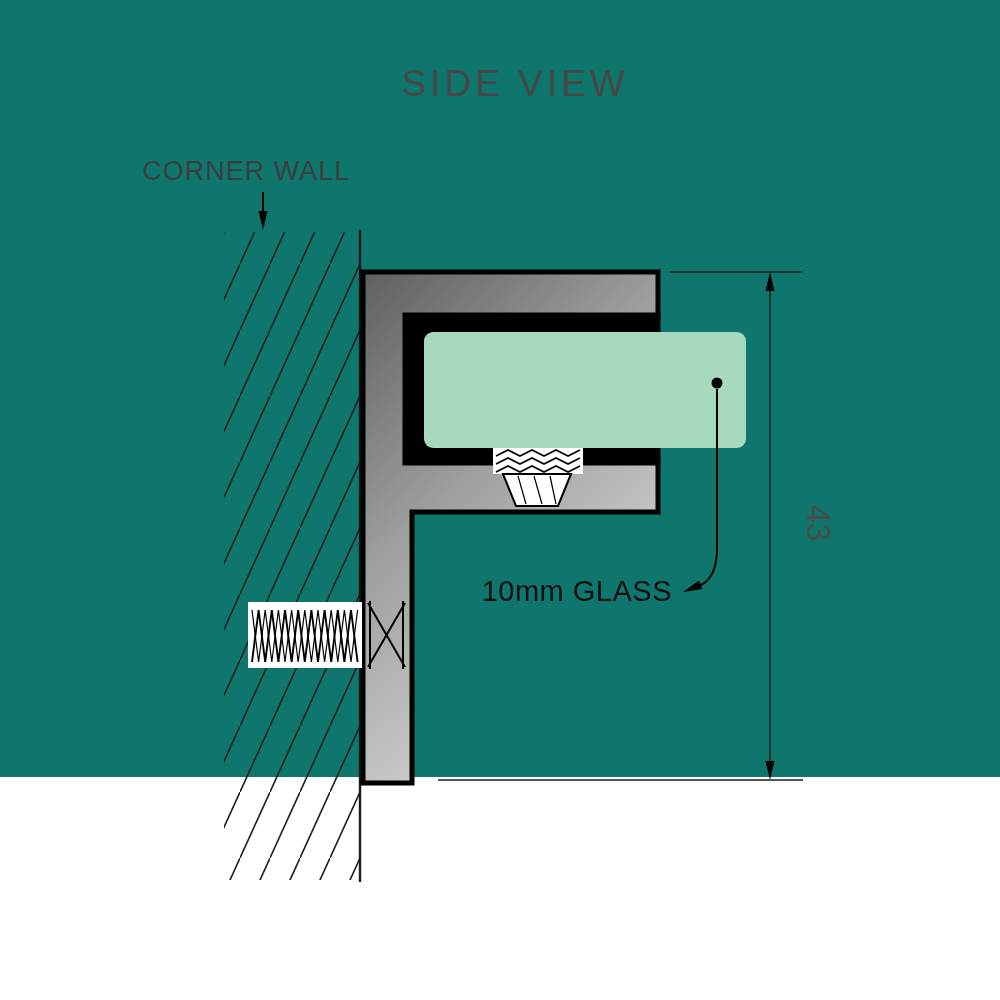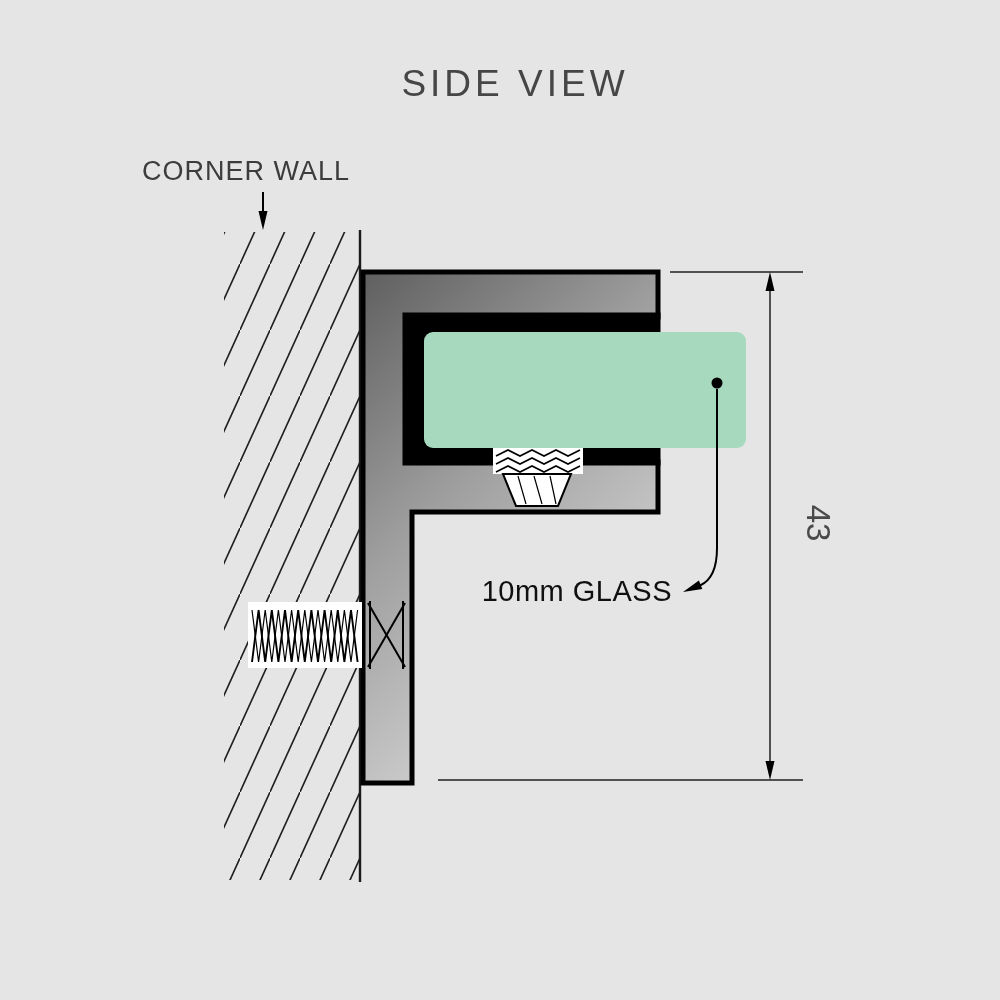--- a/index.html
+++ b/index.html
@@ -6,22 +6,22 @@
     margin: 0;
     padding: 0;
     background: #ffffff;
     width: 1000px;
     height: 1000px;
     overflow: hidden;
   }
   .stage {
     position: relative;
     width: 1000px;
-    height: 1000px;
-    background: #e5e5e5;
+    height: 777px;
+    background: #0f766e;
   }
   svg text {
     font-family: "Liberation Sans", "DejaVu Sans", sans-serif;
   }
   .title-text  { font-size: 37px; letter-spacing: 4px; fill: #464646; }
   .wall-text   { font-size: 27px; letter-spacing: 1px; fill: #3c3c3c; }
   .glass-text  { font-size: 29px; letter-spacing: 0.5px; fill: #101010; }
   .dim-text    { font-size: 33px; fill: #4a4a4a; }
   .thinline    { stroke: #1f1f1f; stroke-width: 1.5; fill: none; }
   .outline     { stroke: #000000; fill: none; }

